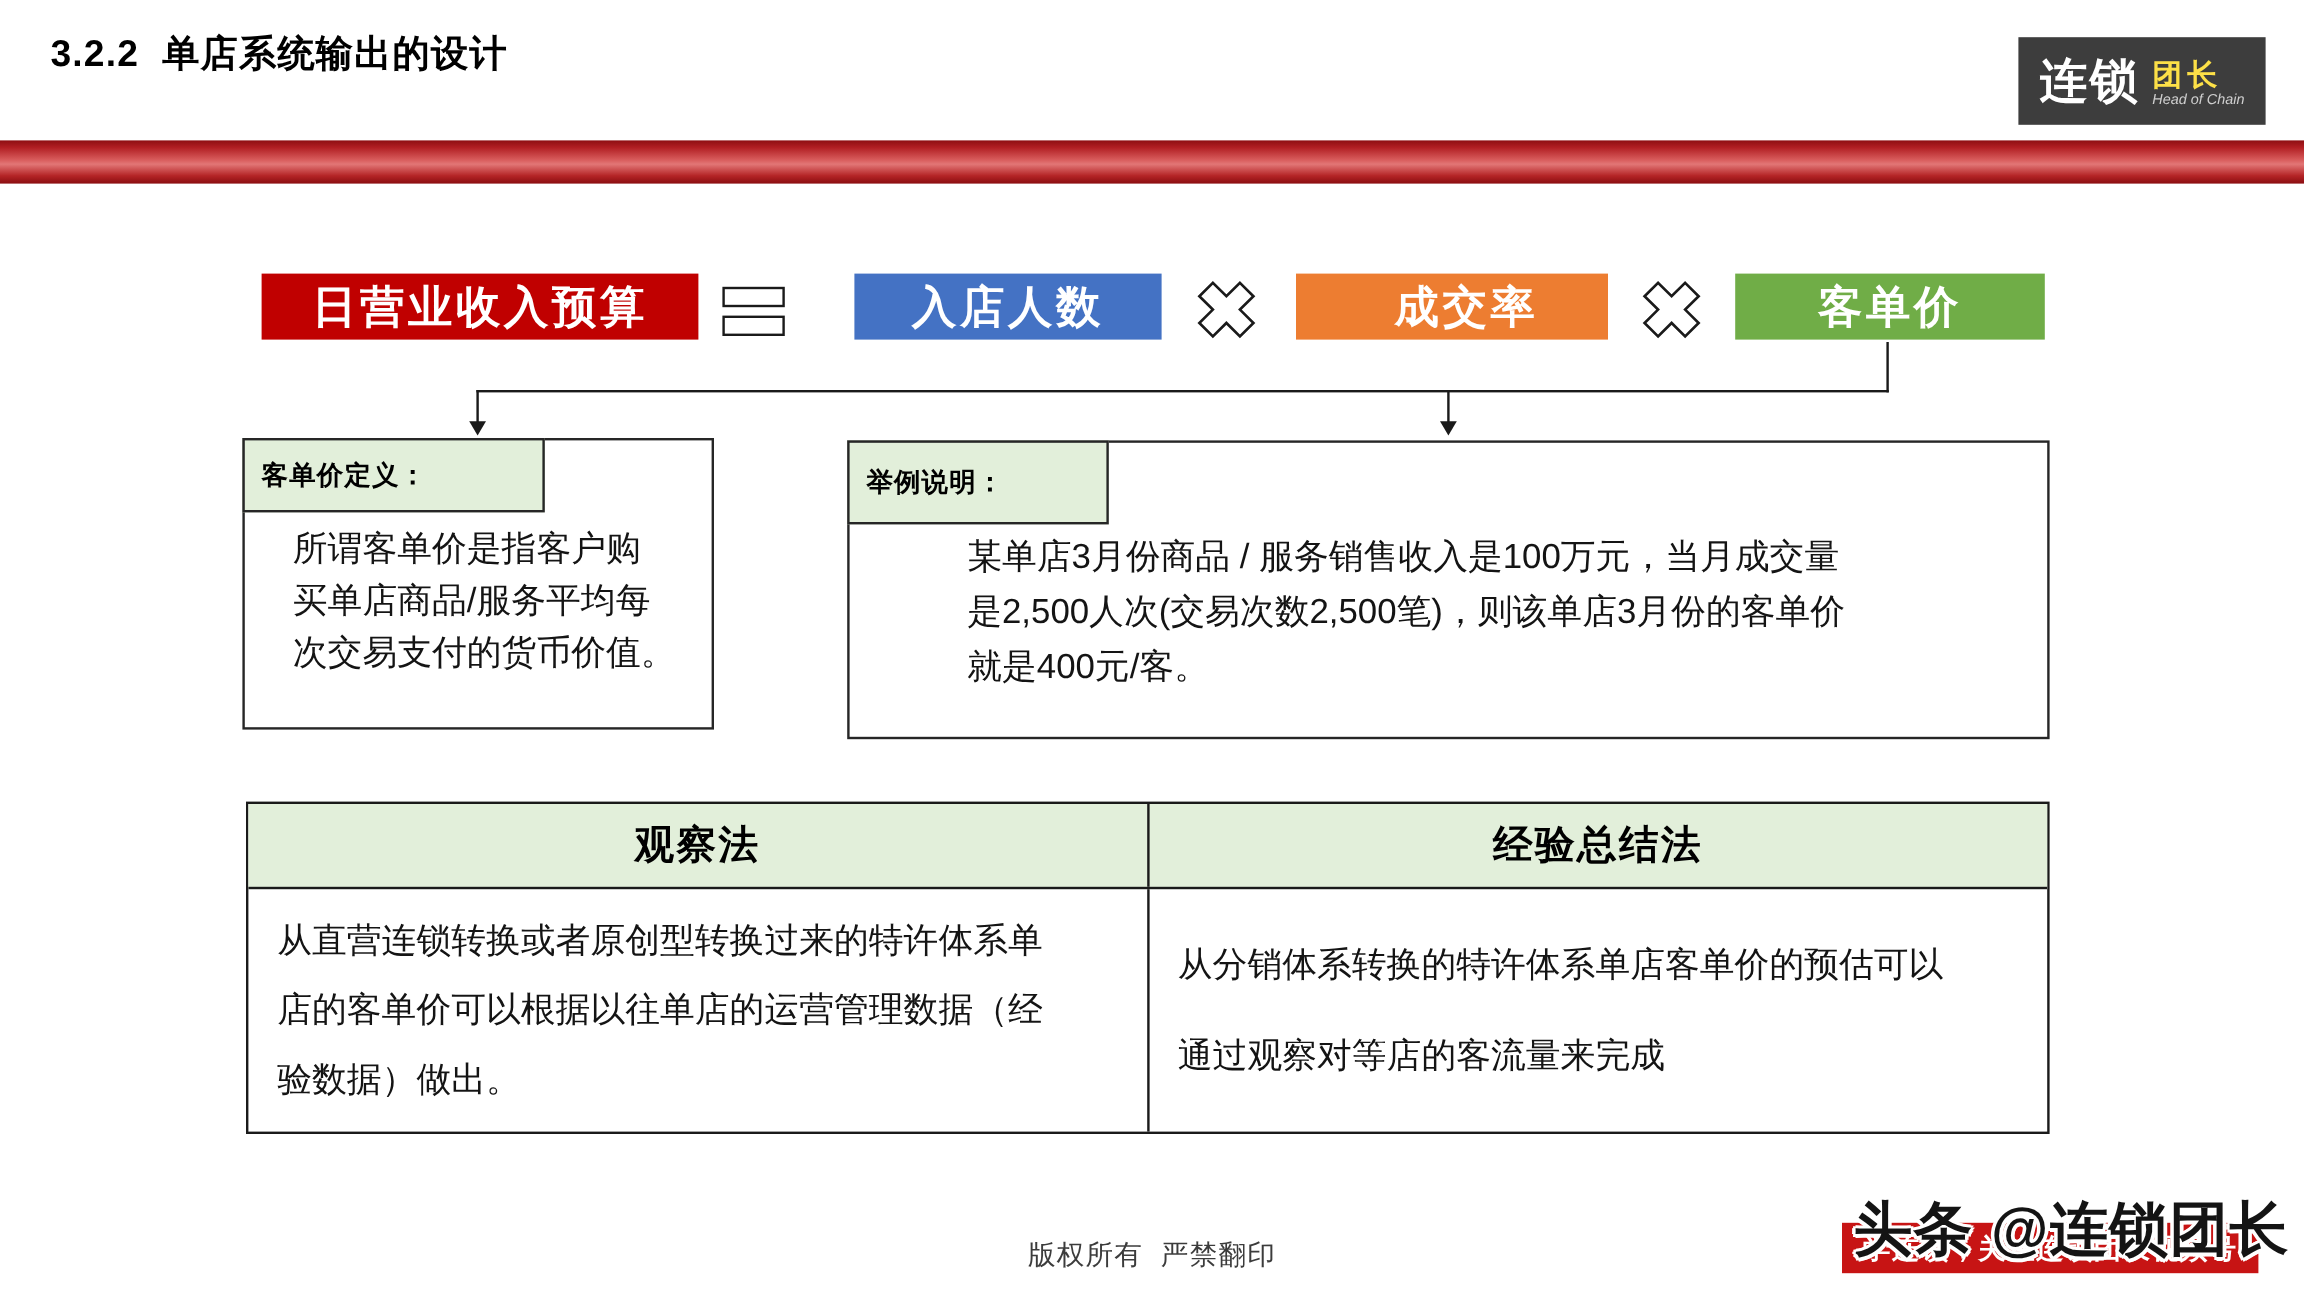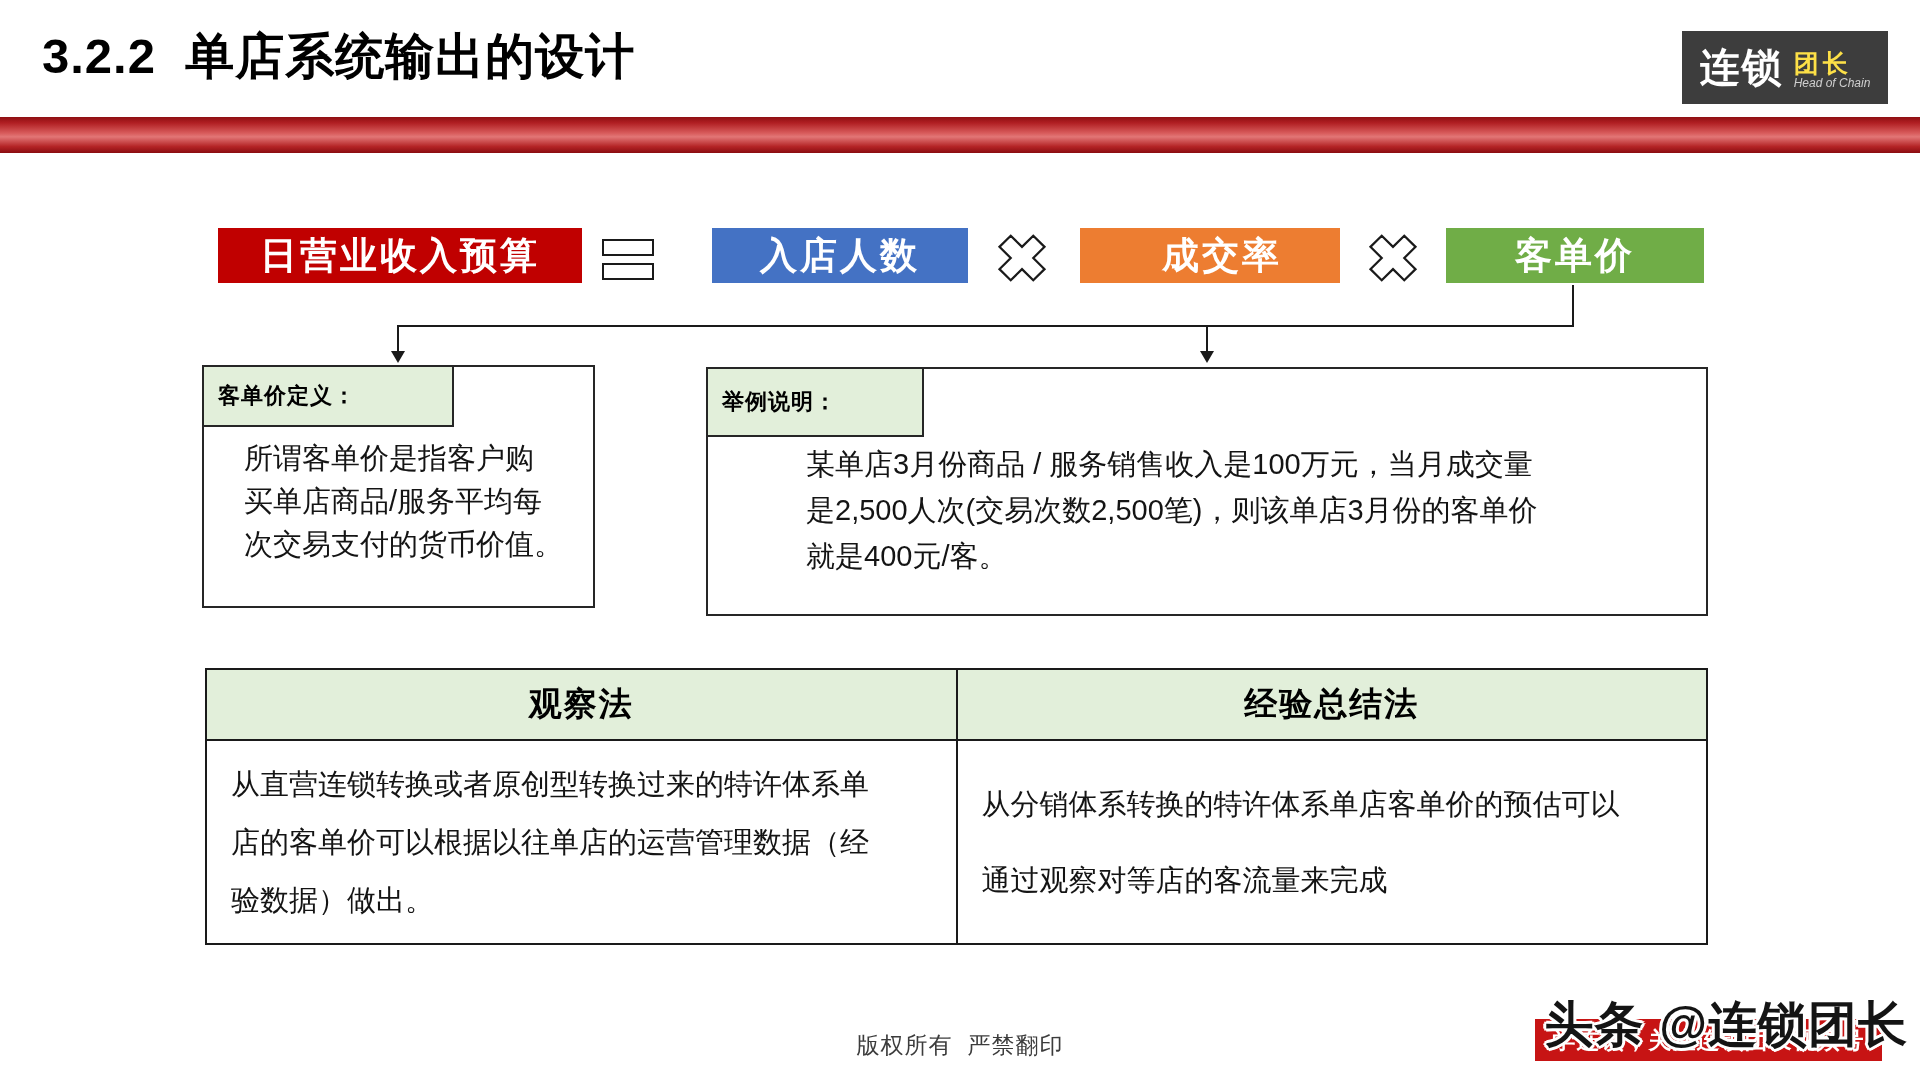--- a/index.html
+++ b/index.html
@@ -4,21 +4,21 @@
 <style>
   * { margin:0; padding:0; box-sizing:border-box; }
   html,body { background:#888; }
   .slide {
     position:relative; width:1920px; height:1080px; background:#ffffff;
     overflow:hidden; font-family:"Liberation Sans","DejaVu Sans",sans-serif;
     margin:0 auto;
   }
   
   .page-title {
-    position:absolute; left:42px; top:24px; font-size:49px; font-weight:bold;
+    position:absolute; left:42px; top:24px; font-size:31px; font-weight:bold;
     color:#000; letter-spacing:1px; white-space:pre;
   }
   .brand-logo {
     position:absolute; left:1682px; top:31px; width:206px; height:73px;
     background:#3d3d3d; display:flex; align-items:center; justify-content:center; gap:10px;
   }
   .logo-primary { color:#fff; font-size:40px; font-weight:bold; letter-spacing:2px; }
   .logo-right { display:flex; flex-direction:column; align-items:flex-start; margin-top:4px; }
   .logo-secondary { color:#fde047; font-size:25px; font-weight:bold; letter-spacing:4px; line-height:26px; }
   .logo-tagline { color:#cfcfcf; font-size:12px; font-style:italic; font-family:Liberation Sans, sans-serif; }

